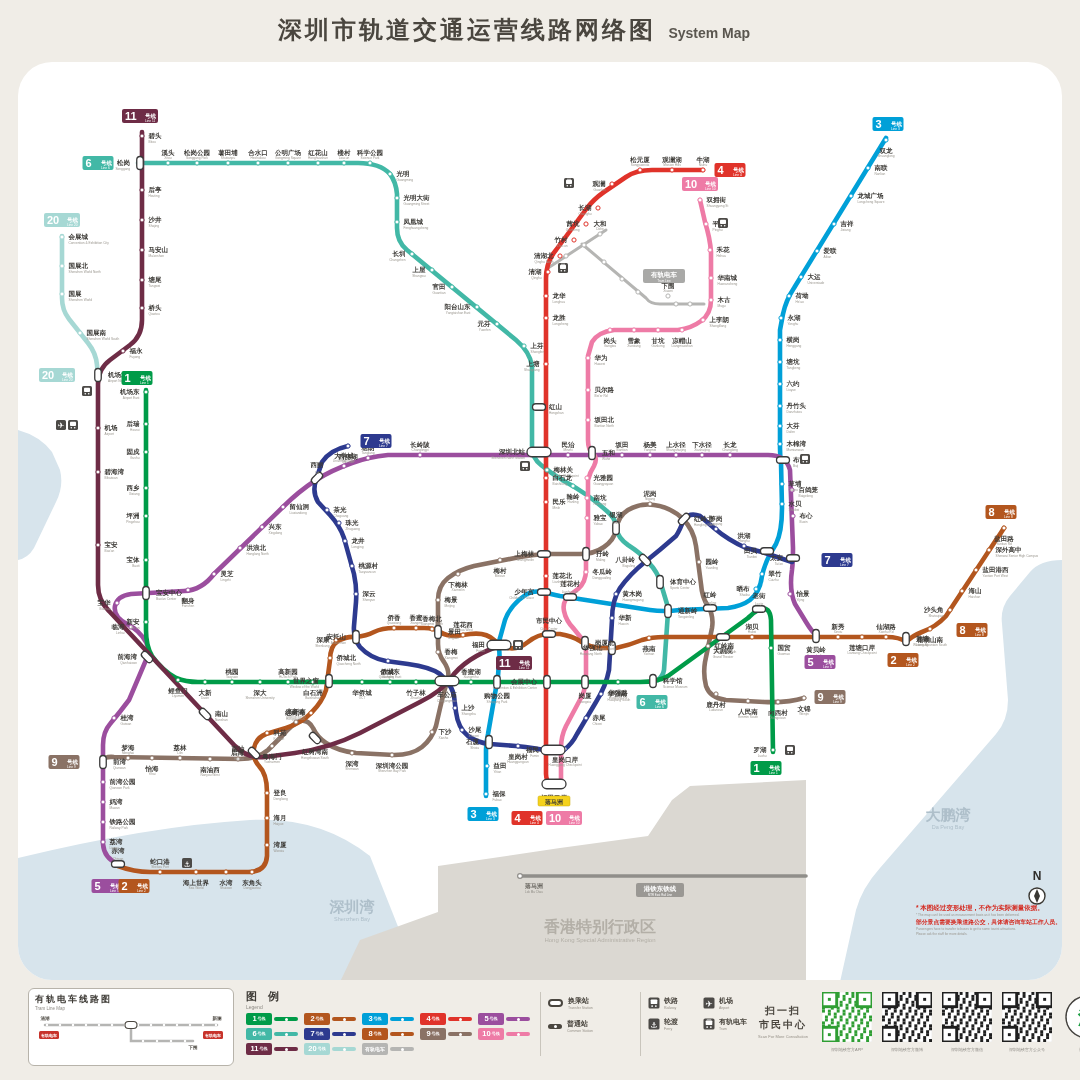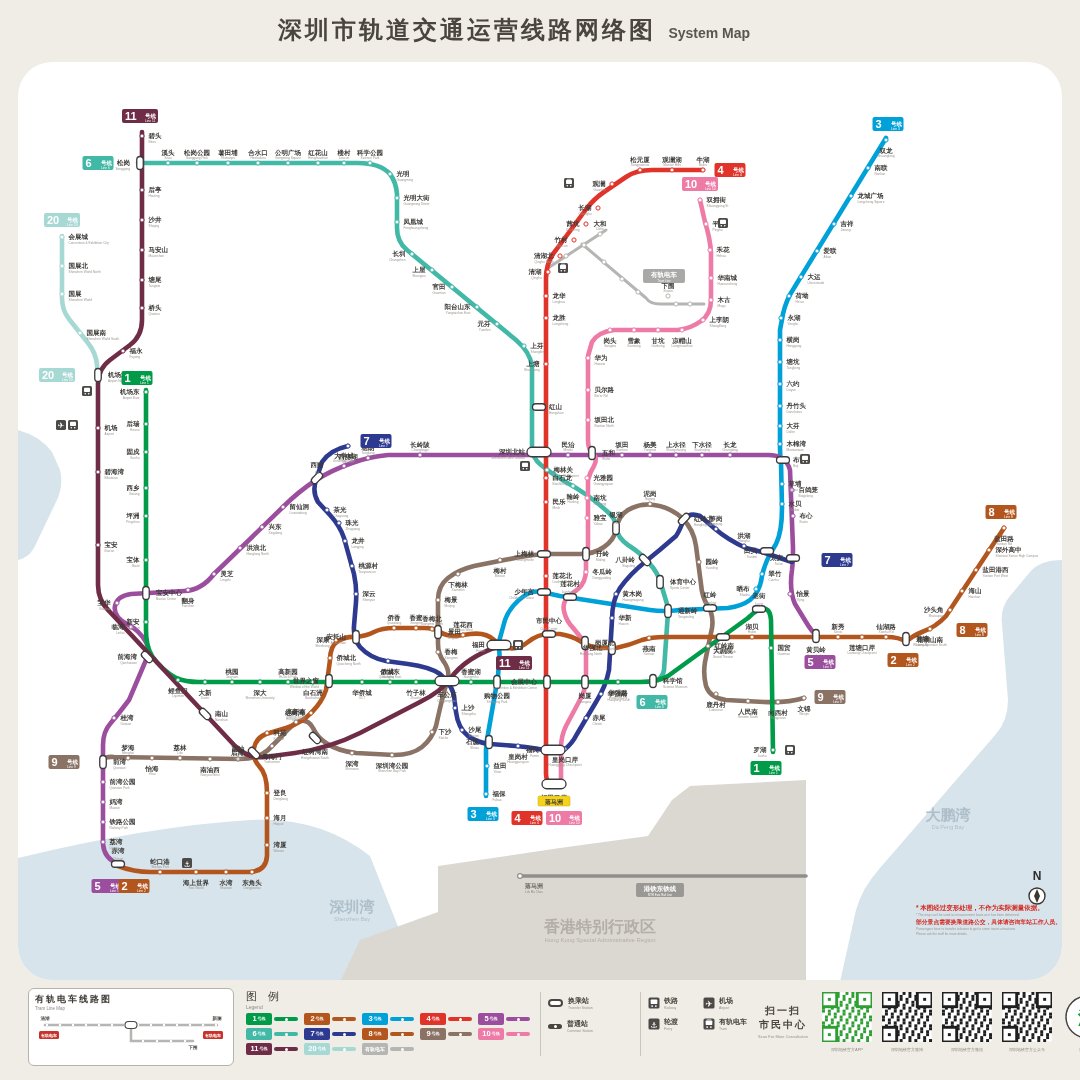--- a/index.html
+++ b/index.html
@@ -7,21 +7,21 @@
   #stage{position:absolute;inset:0;width:1080px;height:1080px;}
   #map{position:absolute;left:0;top:0;}
   .hdr{position:absolute;top:14px;left:0;width:1028px;text-align:center;z-index:5;}
   .hdr .t{font-size:24px;font-weight:bold;color:#4a463f;letter-spacing:3px;display:inline-block;}
   .hdr .s{font-size:14px;font-weight:bold;color:#5a564f;margin-left:8px;display:inline-block;}
   .bottom{position:absolute;left:0;top:986px;width:1080px;height:90px;z-index:6;}
   .trambox{position:absolute;left:28px;top:2px;width:206px;height:78px;background:#fff;border:1px solid #b7b3aa;border-radius:6px;padding:4px 6px;box-sizing:border-box;}
   .trambox .tt{font-size:9px;font-weight:bold;color:#3e3b36;letter-spacing:2px;}
   .trambox .te{font-size:4.5px;color:#8d8a84;}
   .legend{position:absolute;left:246px;top:0px;width:290px;}
-  .legend .tt{font-size:11px;font-weight:normal;color:#3e3b36;letter-spacing:4px;}
+  .legend .tt{font-size:11px;font-weight:bold;color:#3e3b36;letter-spacing:4px;}
   .legend .te{font-size:5px;color:#8d8a84;margin-bottom:3px;}
   .lrows{display:flex;flex-direction:column;gap:3px;}
   .lrow{display:flex;gap:5px;}
   .chip{display:flex;align-items:center;gap:2px;width:53px;}
   .chip .bdg{color:#fff;border-radius:2px;font-weight:bold;font-size:7.5px;padding:1px 2px;line-height:1;display:flex;align-items:baseline;min-width:22px;height:10px;align-items:center;justify-content:center;white-space:nowrap;}
   .chip .bdg .small{font-size:4px;margin-left:1px;}
   .chip .seg{position:relative;width:24px;height:4px;border-radius:2px;}
   .chip .seg i{position:absolute;left:50%;top:50%;width:3px;height:3px;margin:-1.5px;background:#fff;border-radius:50%;}
   .vdiv{position:absolute;top:6px;width:1px;height:64px;background:#c9c5bc;}
   .sym{position:absolute;left:548px;top:10px;width:74px;font-size:7px;color:#4a463f;}

